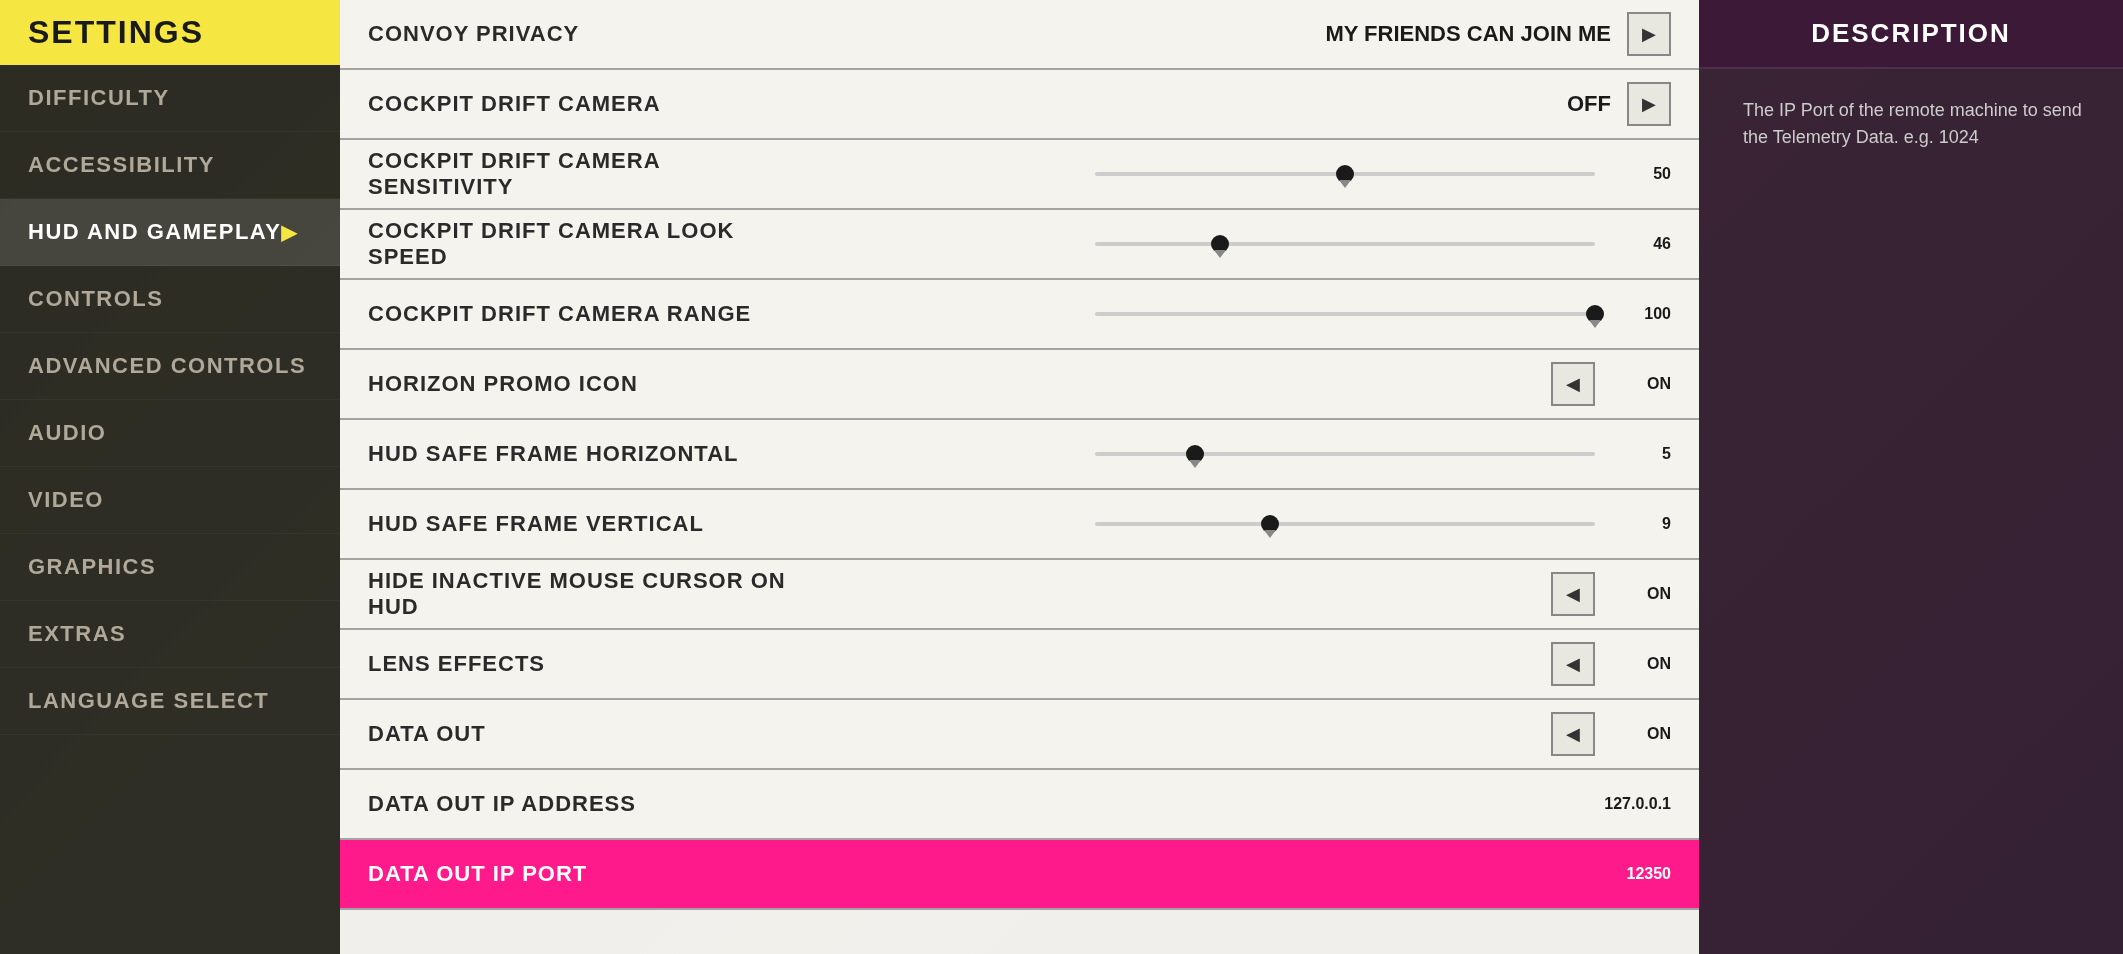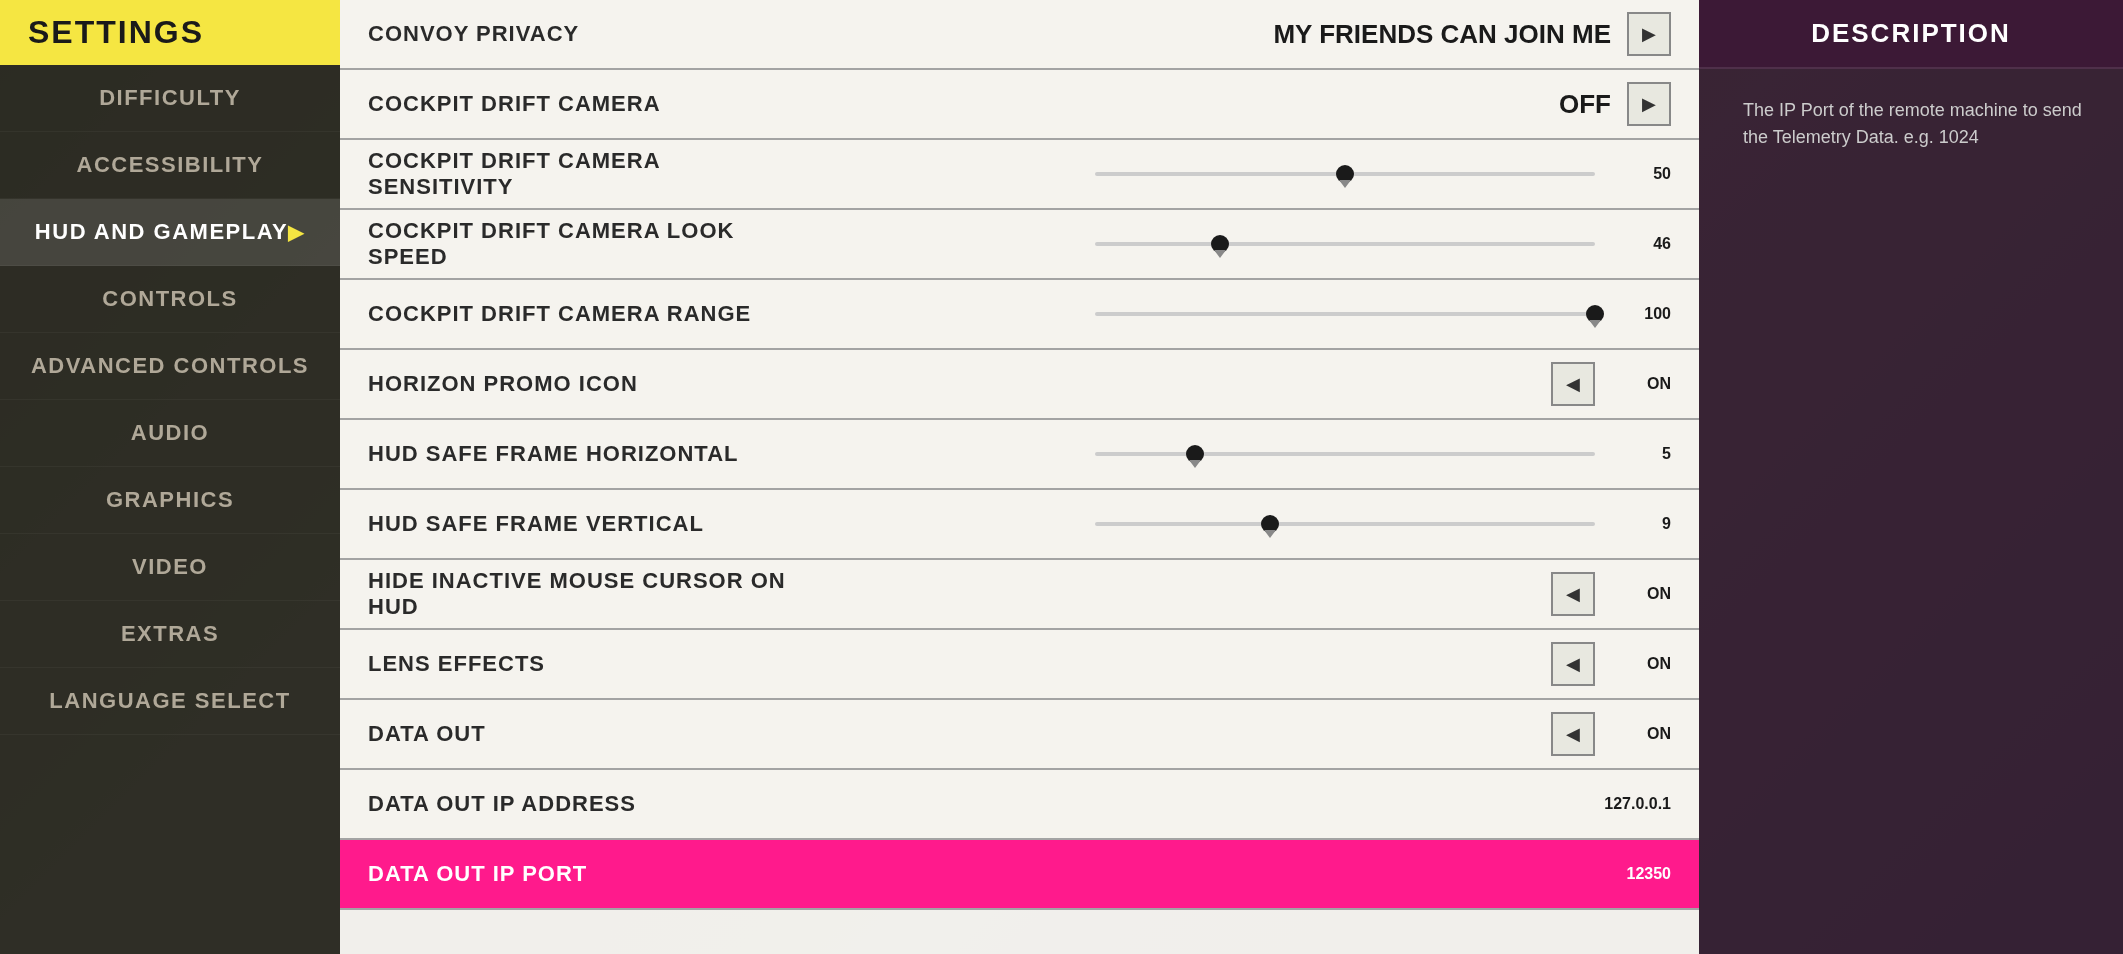--- a/index.html
+++ b/index.html
@@ -48,21 +48,21 @@
       padding: 20px 28px;
       font-size: 22px;
       font-weight: 600;
       color: #b0a898;
       letter-spacing: 1.5px;
       text-transform: uppercase;
       cursor: pointer;
       border-bottom: 1px solid rgba(255,255,255,0.04);
       display: flex;
       align-items: center;
-      justify-content: center;
+      justify-content: flex-start;
     }
 
     .sidebar-item.active {
       background: rgba(255,255,255,0.12);
       color: #fff;
       font-weight: 900;
     }
 
     .sidebar-item .arrow {
       color: #f5e642;
@@ -215,21 +215,21 @@
       width: 8px;
     }
     .settings-list::-webkit-scrollbar-track {
       background: #ddd;
     }
     .settings-list::-webkit-scrollbar-thumb {
       background: #999;
     }
 
     .convoy-value {
-      font-size: 26px;
+      font-size: 22px;
       font-weight: 900;
       color: #1a1a1a;
     }
   </style>
 </head>
 <body>
 
 <div class="bg-overlay"></div>
 
 <div class="main-container">
@@ -250,24 +250,24 @@
         <div class="sidebar-item">
           <span>CONTROLS</span>
         </div>
         <div class="sidebar-item">
           <span>ADVANCED CONTROLS</span>
         </div>
         <div class="sidebar-item">
           <span>AUDIO</span>
         </div>
         <div class="sidebar-item">
+          <span>VIDEO</span>
+        </div>
+        <div class="sidebar-item">
           <span>GRAPHICS</span>
-        </div>
-        <div class="sidebar-item">
-          <span>VIDEO</span>
         </div>
         <div class="sidebar-item">
           <span>EXTRAS</span>
         </div>
         <div class="sidebar-item">
           <span>LANGUAGE SELECT</span>
         </div>
       </div>
   </div>
 

